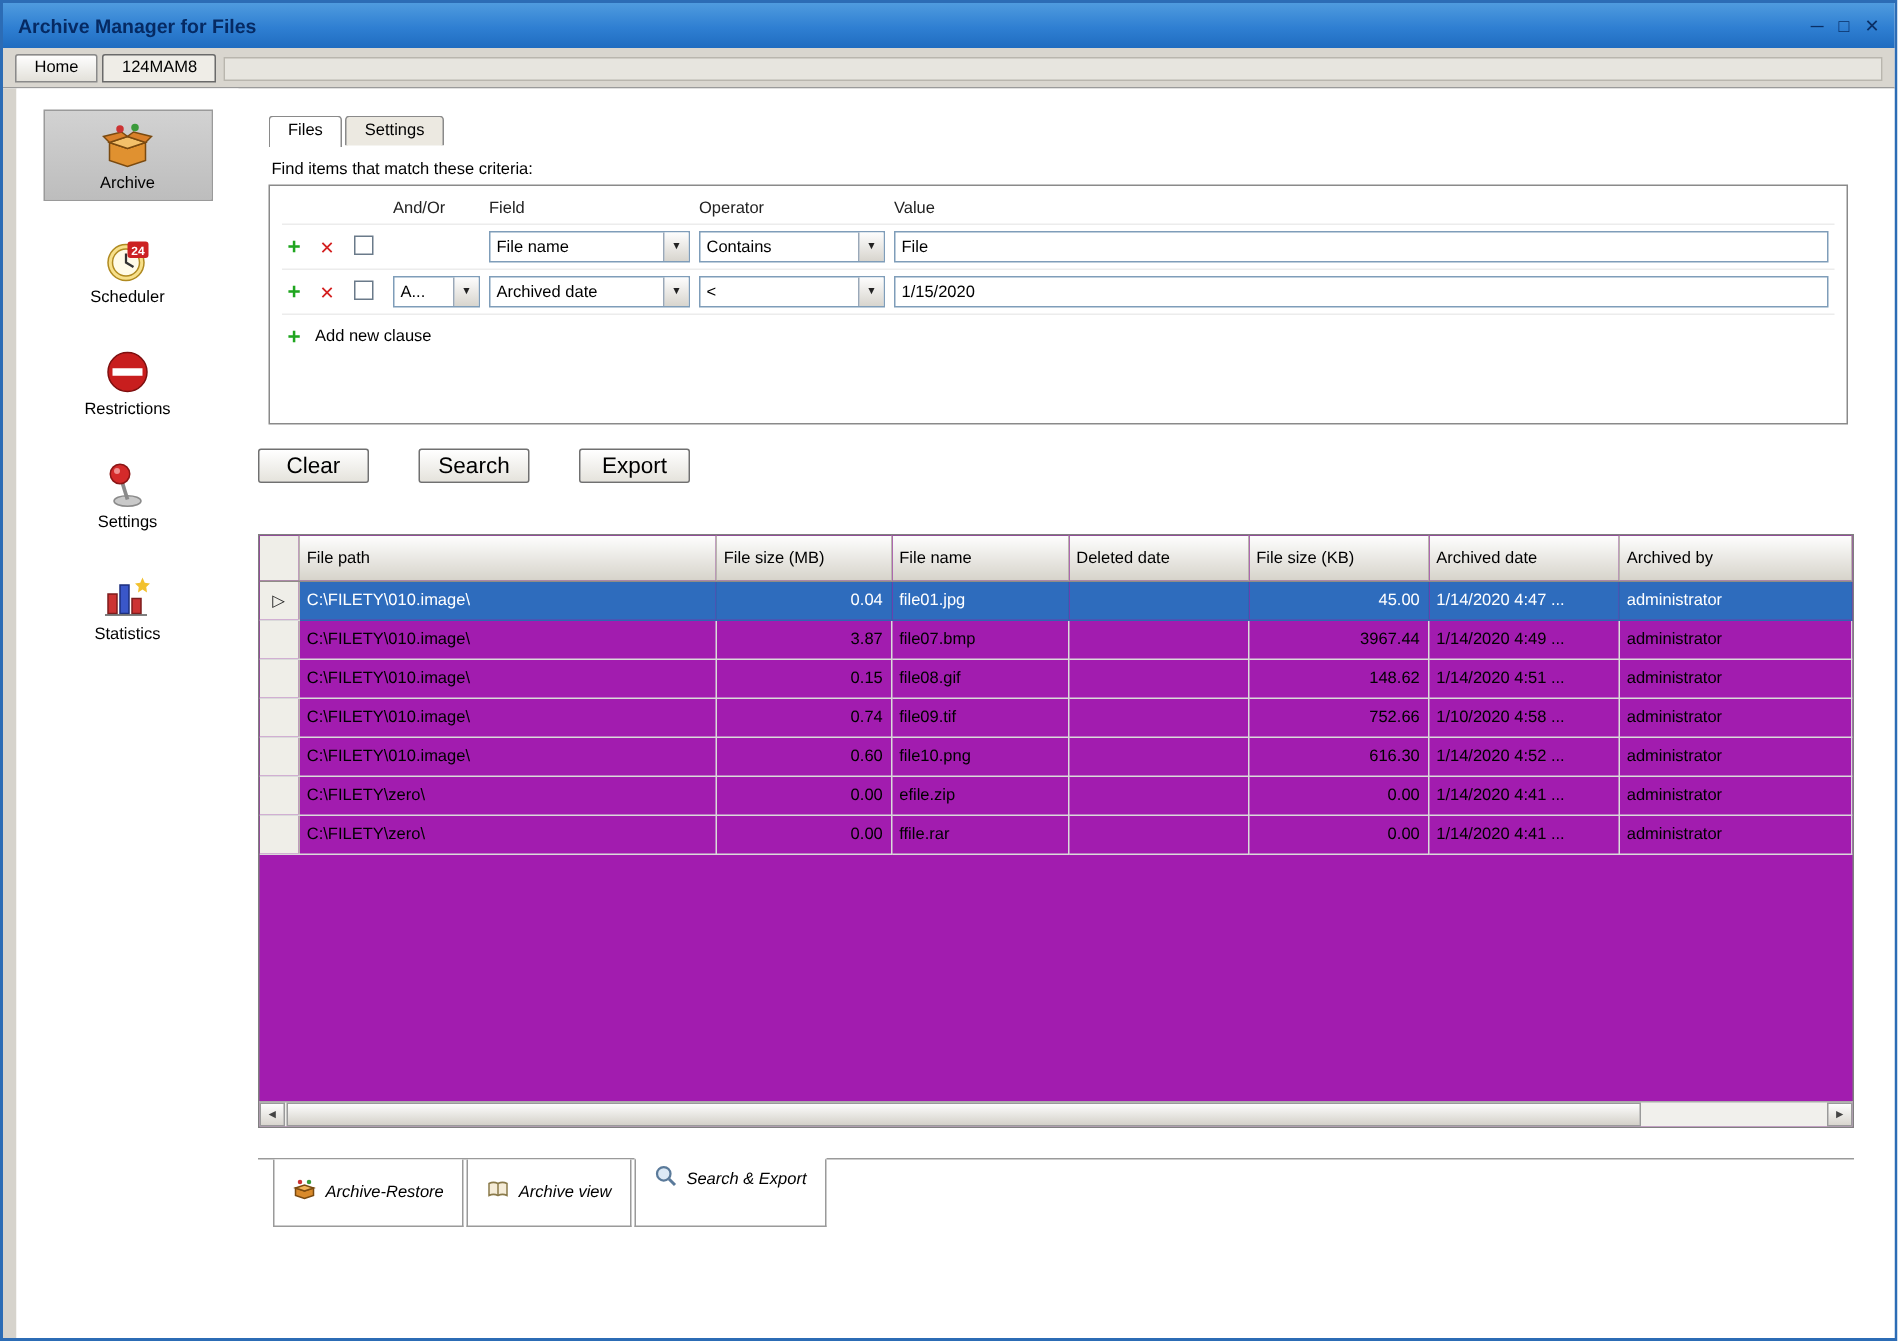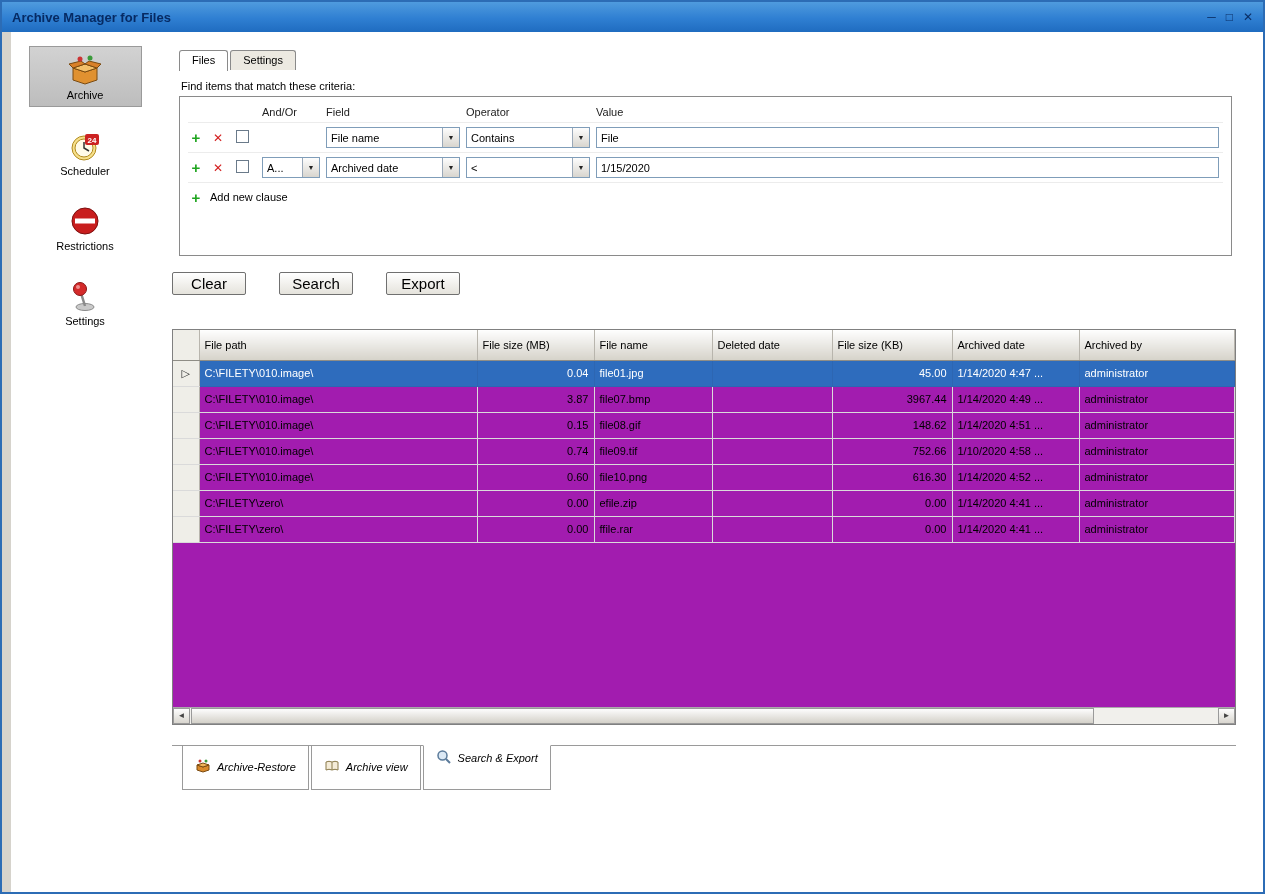--- a/index.html
+++ b/index.html
@@ -96,20 +96,25 @@
 
   <div class="titlebar">
     <span class="title">Archive Manager for Files</span>
     <span class="winbtns">
       <span class="wb">─</span>
       <span class="wb">□</span>
       <span class="wb">✕</span>
     </span>
   </div>
 
+  <div class="navrow">
+    <div class="navtab">Home</div>
+    <div class="navtab active">124MAM8</div>
+    <div class="navrest"></div>
+  </div>
 
   <div class="bodyrow">
     <div class="gutter"></div>
 
     <div class="sidebar">
       <div class="sbitem active">
         <span class="icn">
           <svg width="34" height="34" viewBox="0 0 34 34">
             <polygon points="5,15 17,19 29,15 29,27 17,31 5,27" fill="#e09130" stroke="#7a4a10"></polygon>
             <polygon points="5,15 17,11 29,15 17,19" fill="#f3c06a" stroke="#7a4a10"></polygon>
@@ -141,20 +146,31 @@
       </div>
       <div class="sbitem">
         <span class="icn">
           <svg width="34" height="34" viewBox="0 0 34 34">
             <ellipse cx="17" cy="28" rx="9" ry="3.5" fill="#c9c9c9" stroke="#8a8a8a"></ellipse>
             <path d="M17 27 L13 14" stroke="#8a8a8a" stroke-width="2.5" fill="none"></path>
             <circle cx="12" cy="10" r="6.5" fill="#d42a2a" stroke="#8a1616"></circle>
             <circle cx="10" cy="8" r="2" fill="#ef8f8f"></circle>
           </svg></span>
         <span>Settings</span>
+      </div>
+      <div class="sbitem">
+        <span class="icn">
+          <svg width="34" height="34" viewBox="0 0 34 34">
+            <rect x="4" y="15" width="6" height="13" fill="#cc3333" stroke="#7d1d1d"></rect>
+            <rect x="12" y="9" width="6" height="19" fill="#3a57c9" stroke="#1d2f7d"></rect>
+            <rect x="20" y="18" width="6" height="10" fill="#cc3333" stroke="#7d1d1d"></rect>
+            <path d="M2 29 H30" stroke="#555"></path>
+            <polygon points="27,4 28.5,7.5 32,8 29.5,10.3 30,14 27,12 24,14 24.5,10.3 22,8 25.5,7.5" fill="#f2c12e"></polygon>
+          </svg></span>
+        <span>Statistics</span>
       </div>
     </div>
 
     <div class="content">
 
       <div class="toptabs">
         <div class="ttab active">Files</div>
         <div class="ttab">Settings</div>
       </div>
 

